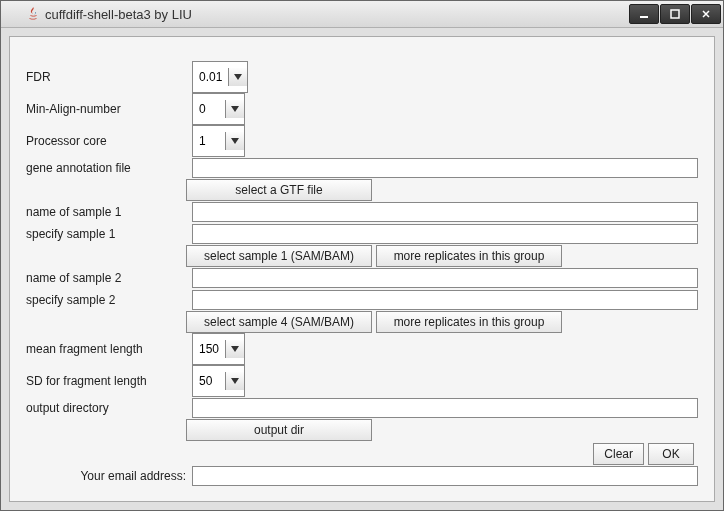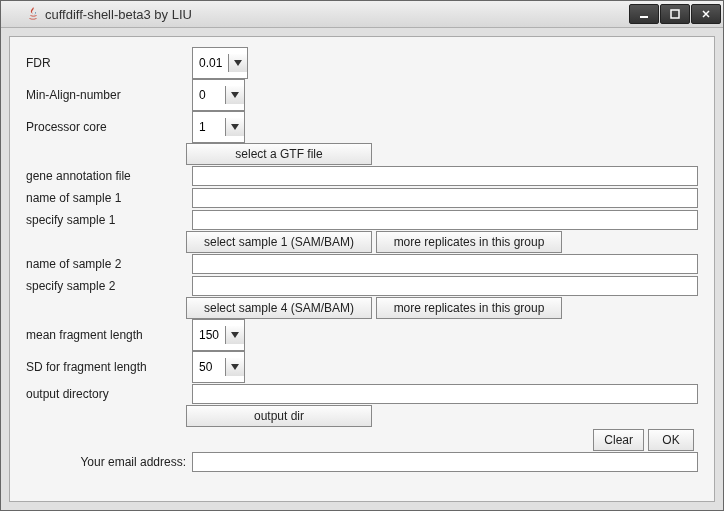--- a/index.html
+++ b/index.html
@@ -66,21 +66,21 @@
     flex: 1;
     padding: 8px;
     background: #e0e0e0;
   }
   .content {
     width: 100%;
     height: 100%;
     border: 1px solid #aaa;
     background: #f5f5f5;
     box-sizing: border-box;
-    padding: 10px 16px 8px 16px;
+    padding: 24px 16px 8px 16px;
     display: flex;
     flex-direction: column;
     gap: 0;
   }
   .row {
     display: flex;
     align-items: center;
     min-height: 22px;
   }
   .label {
@@ -239,30 +239,30 @@
             <span class="combo-btn">
                 <svg viewBox="0 0 8 6">
                   <path d="M0 0h8L4 6z" fill="#333"></path>
                 </svg>
               </span>
           </div>
         </div>
       </div>
 
       <div class="row">
+        <div class="label">gene annotation file</div>
+        <div class="controls">
+          <input class="textfield" value="" style="">
+        </div>
+      </div>
+
+      <div class="row">
         <div class="spacer-label"></div>
         <div class="controls">
           <div class="btn wide">select a GTF file</div>
-        </div>
-      </div>
-
-      <div class="row">
-        <div class="label">gene annotation file</div>
-        <div class="controls">
-          <input class="textfield" value="" style="">
         </div>
       </div>
 
       <div class="row">
         <div class="label">name of sample 1</div>
         <div class="controls">
           <input class="textfield" value="" style="">
         </div>
       </div>
 

